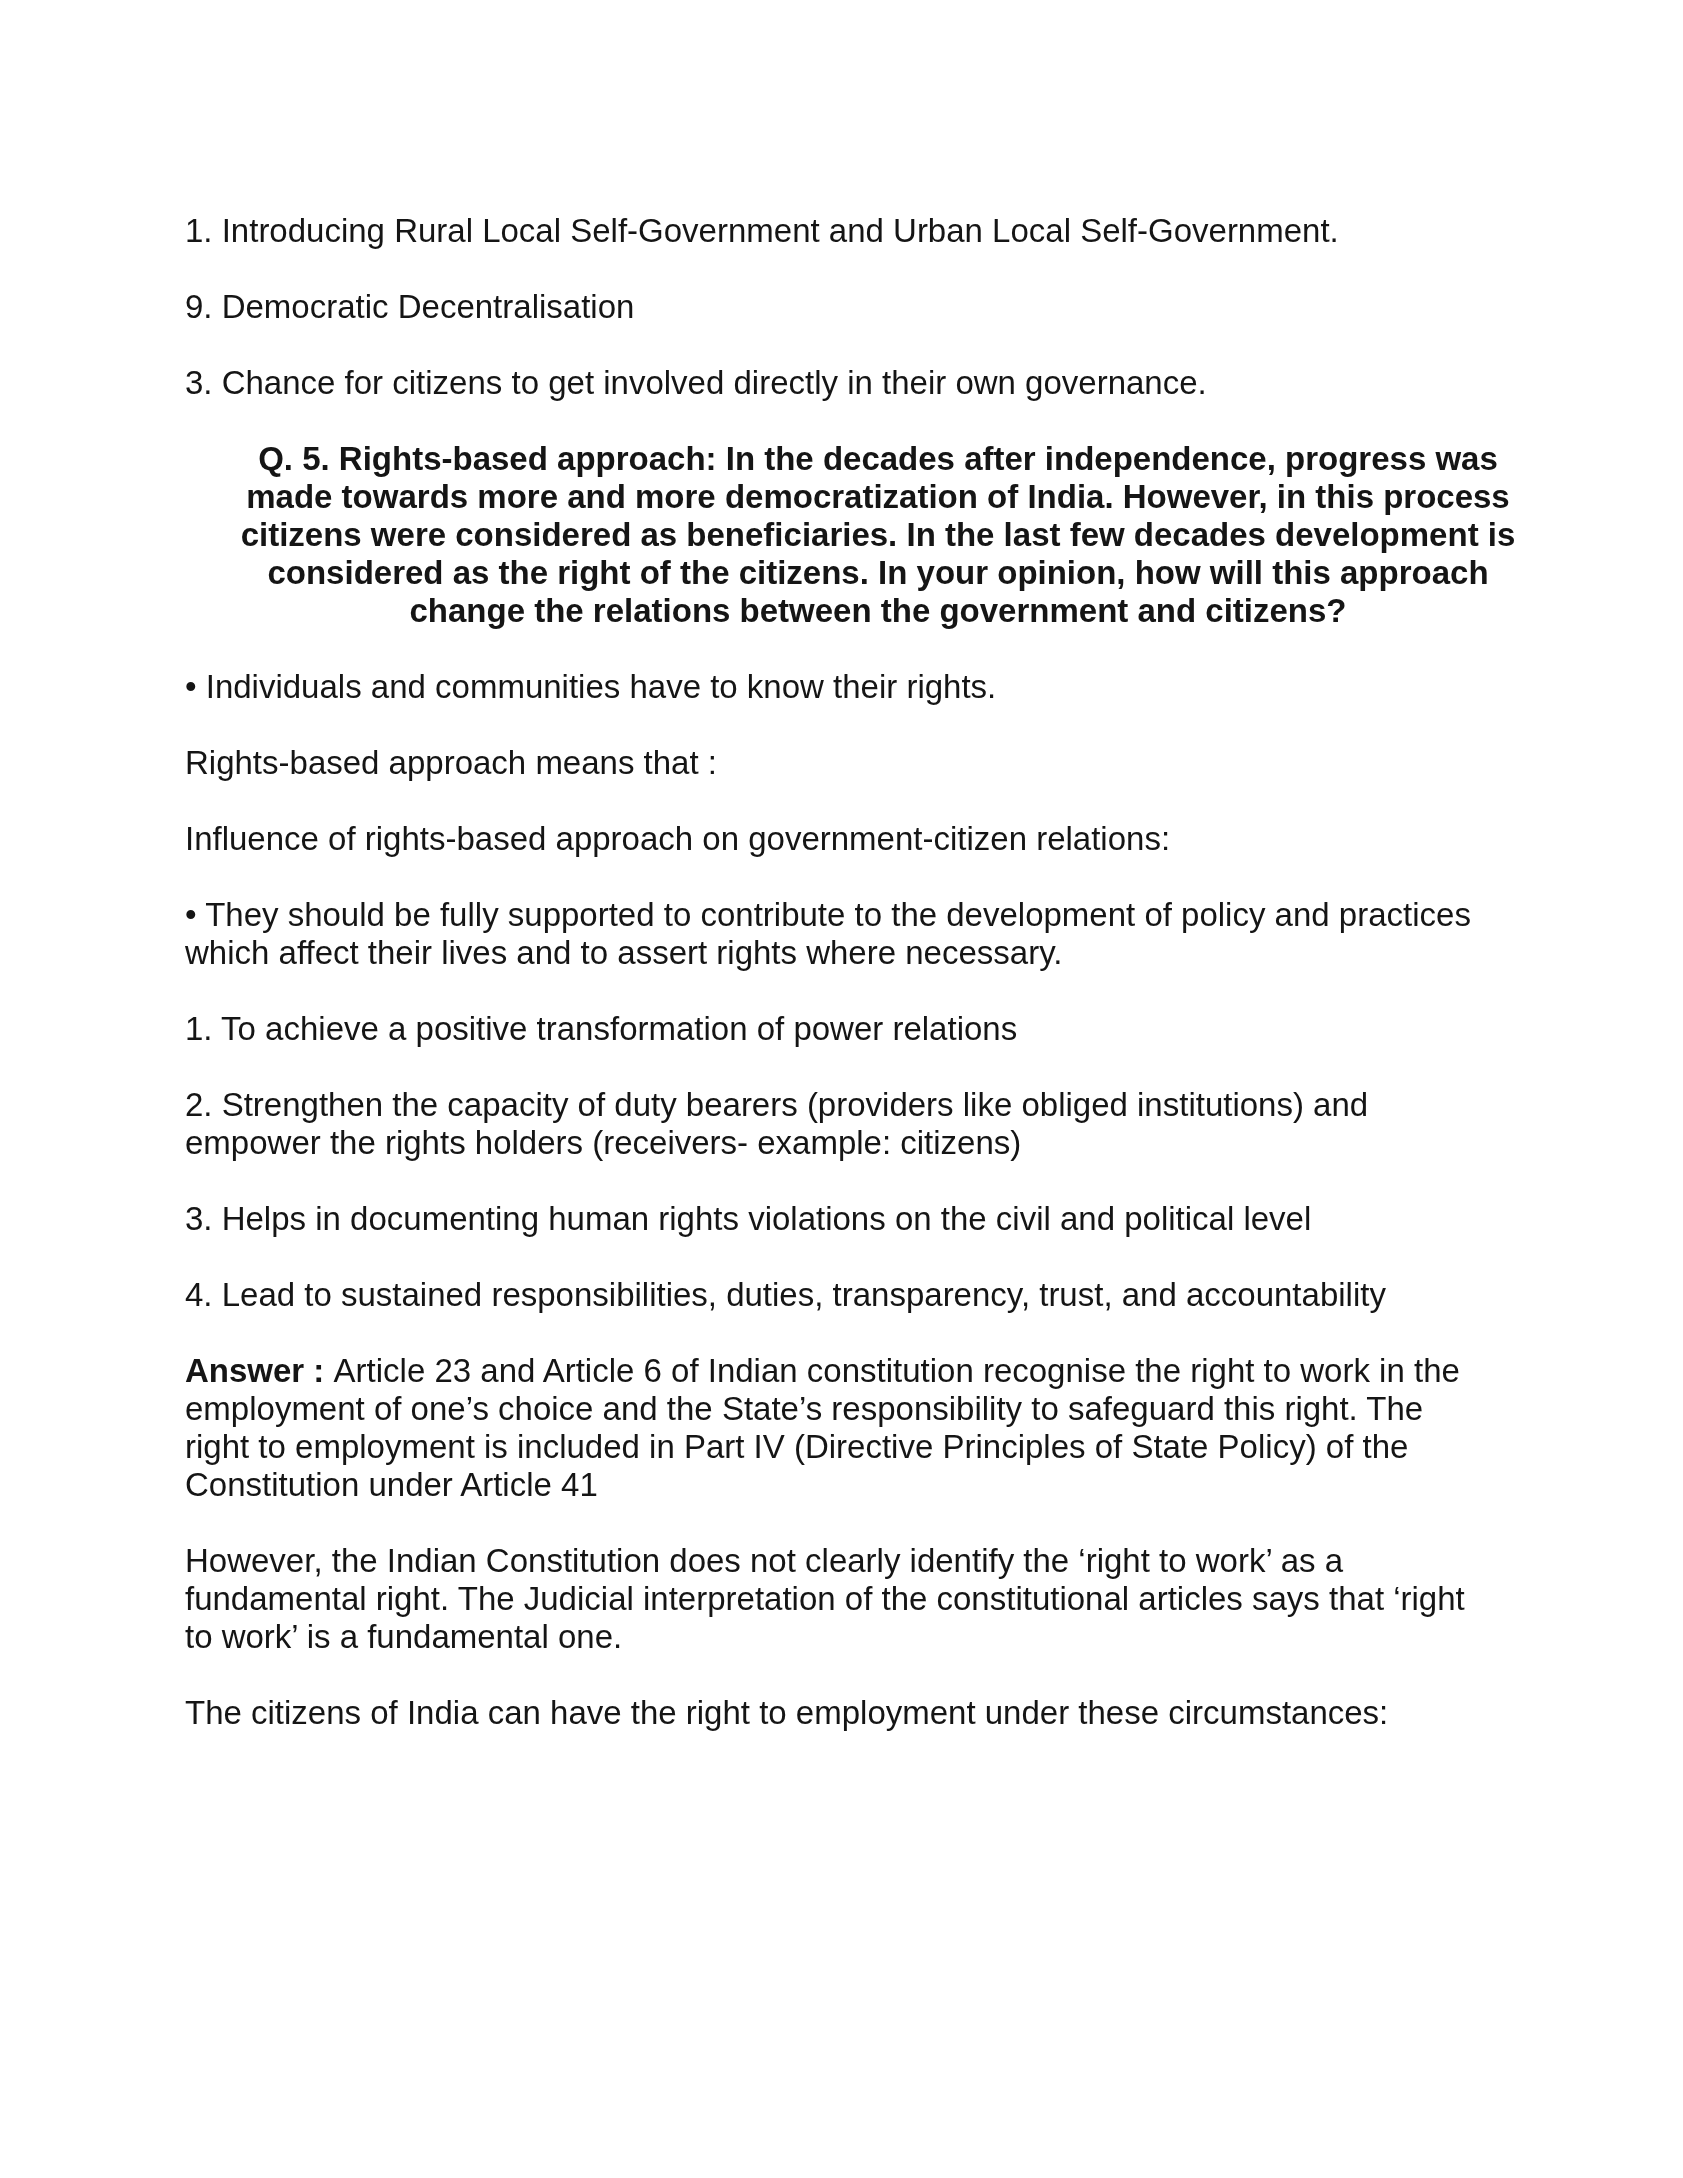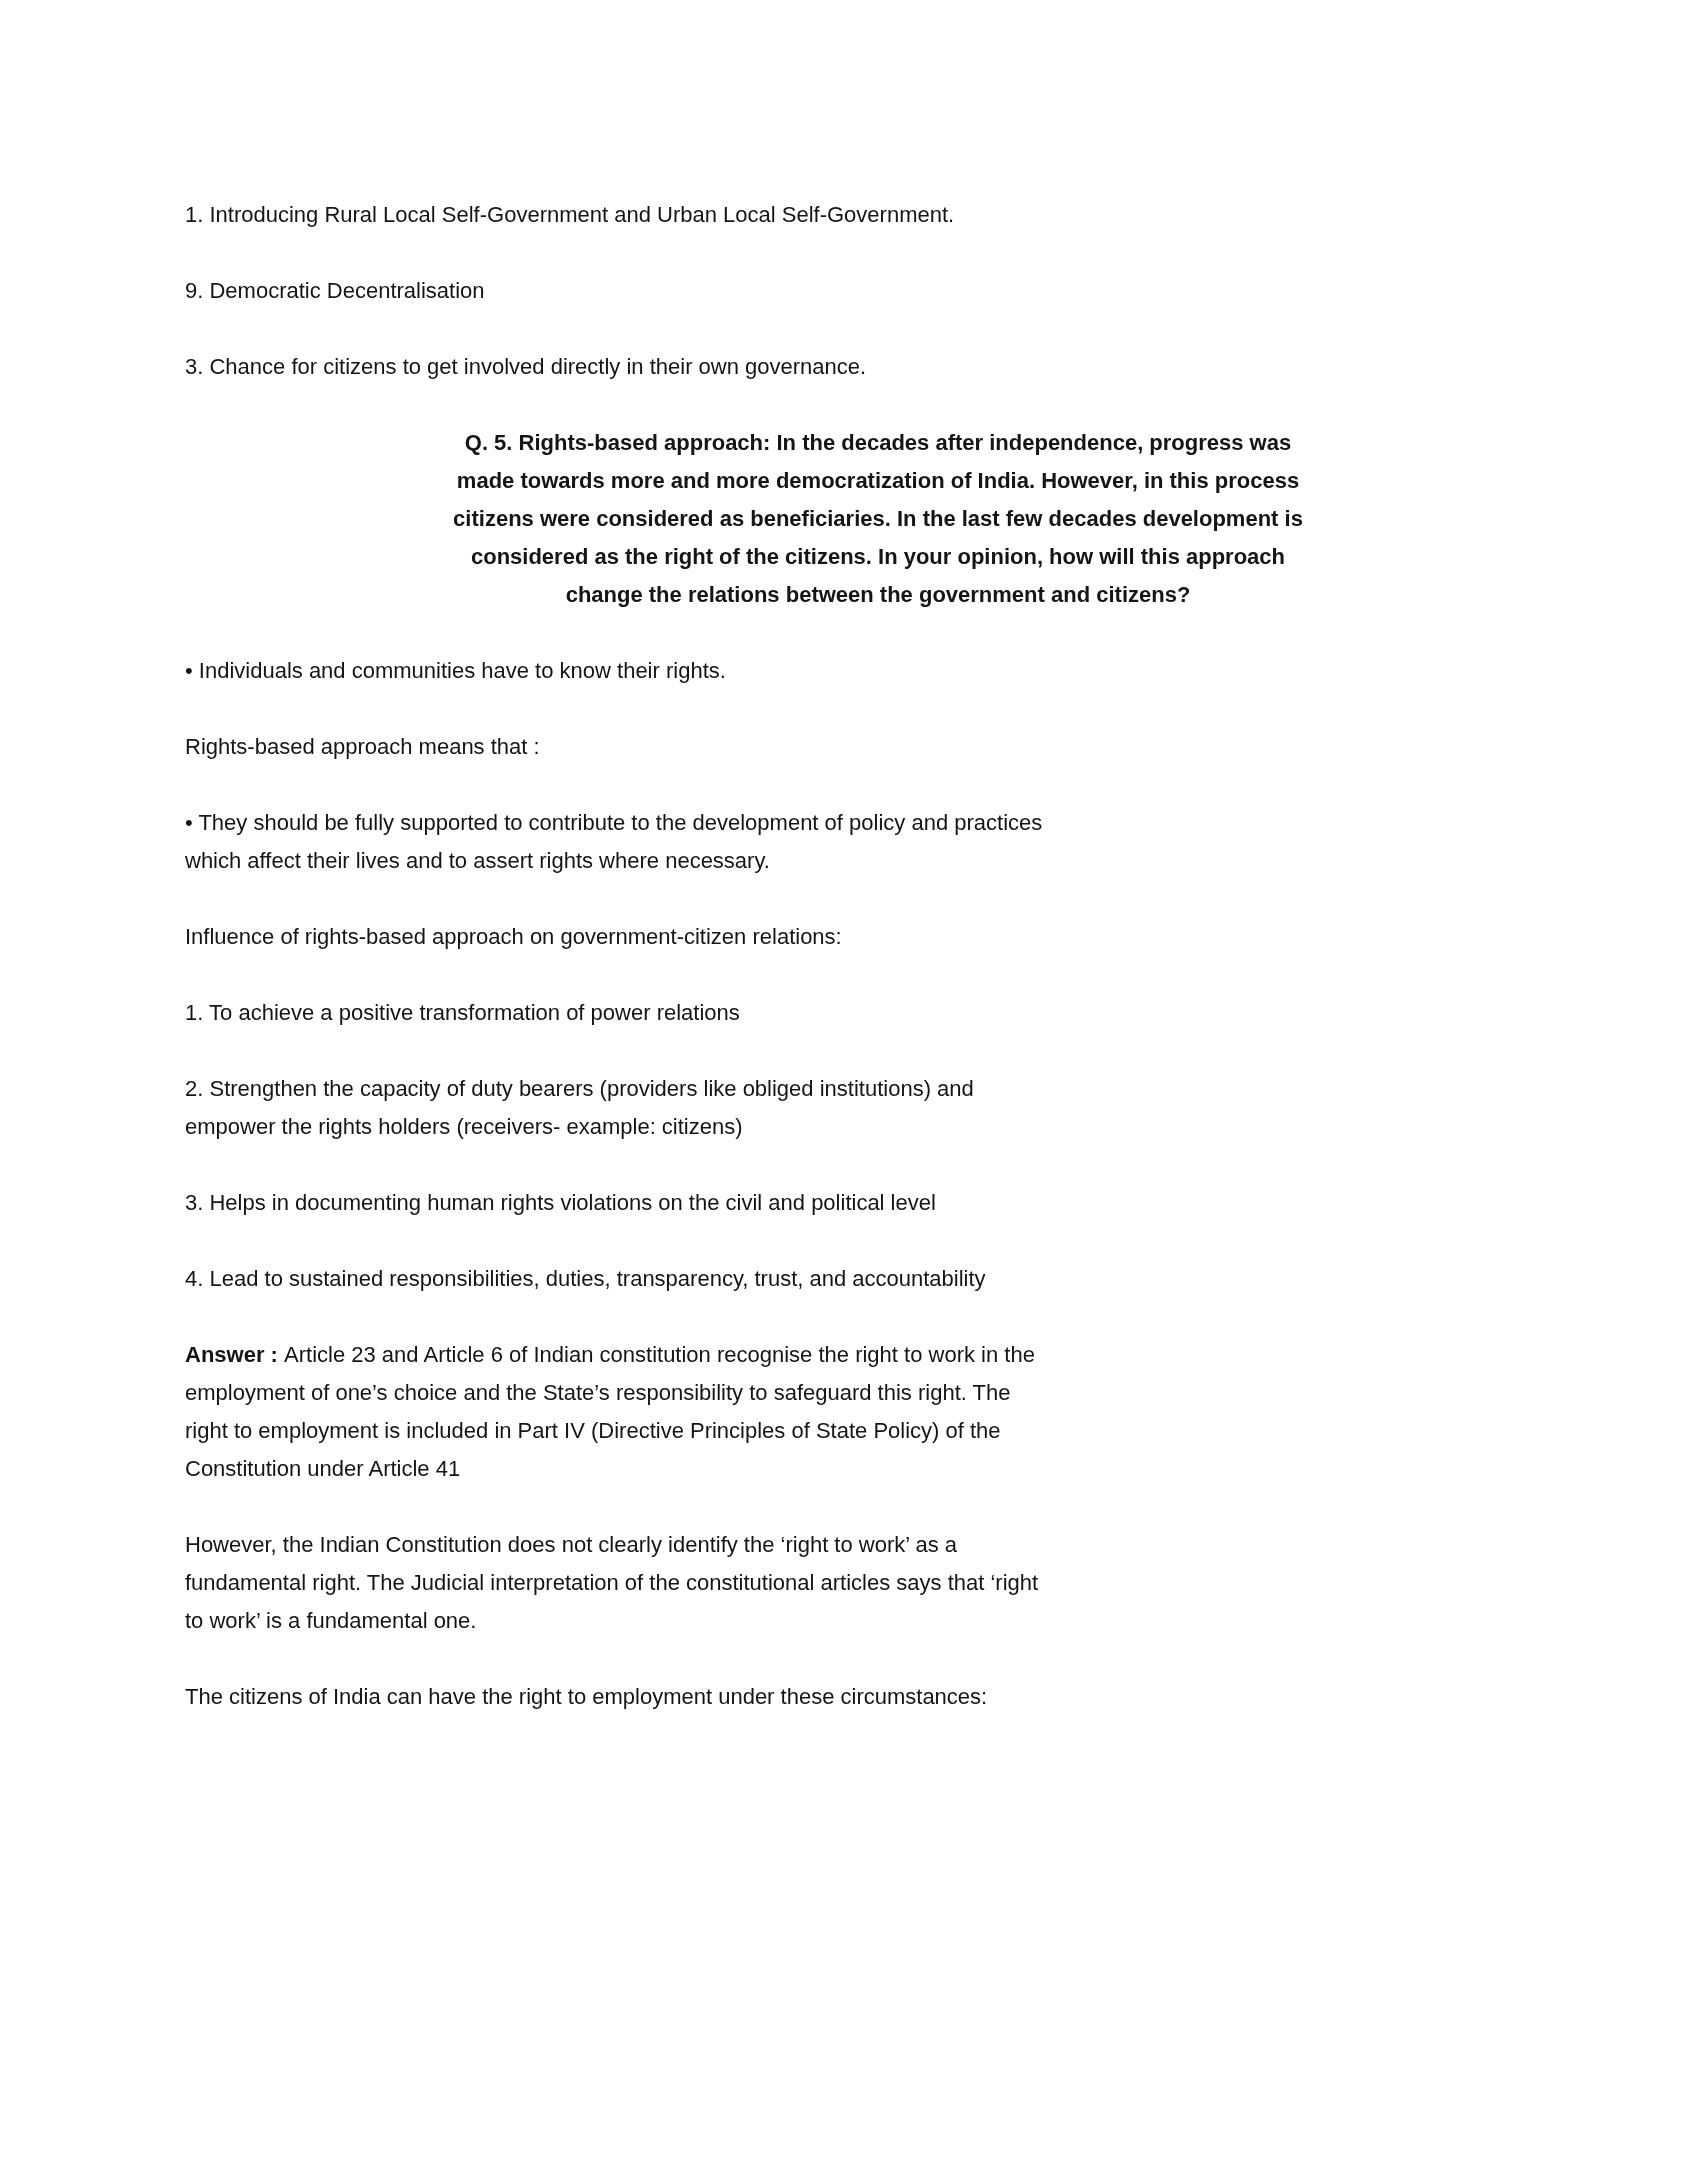--- a/index.html
+++ b/index.html
@@ -18,24 +18,24 @@
     left: 0;
     top: 0;
     width: 1683px;
     height: 2178px;
     background: #ffffff;
     overflow: hidden;
   }
   .content {
     position: absolute;
     left: 185px;
-    top: 196px;
+    top: 212px;
     width: 1386px;
     color: #151515;
-    font-size: 22px;
+    font-size: 33px;
     line-height: 38px;
   }
   .content p.para {
     margin: 0 0 38px 0;
     white-space: pre-wrap;
     font-weight: normal;
   }
   .content p.para.question {
     font-weight: bold;
     text-align: center;
@@ -52,23 +52,23 @@
       <p class="para"><span class="">1. Introducing Rural Local Self-Government and Urban Local Self-Government.</span></p>
       <p class="para"><span class="">9. Democratic Decentralisation</span></p>
       <p class="para"><span class="">3. Chance for citizens to get involved directly in their own governance.</span></p>
       <p class="para question"><span class="b">Q. 5. Rights-based approach: In the decades after independence, progress was
 made towards more and more democratization of India. However, in this process
 citizens were considered as beneficiaries. In the last few decades development is
 considered as the right of the citizens. In your opinion, how will this approach
 change the relations between the government and citizens?</span></p>
       <p class="para"><span class="">• Individuals and communities have to know their rights.</span></p>
       <p class="para"><span class="">Rights-based approach means that :</span></p>
+      <p class="para"><span class="">Influence of rights-based approach on government-citizen relations:</span></p>
       <p class="para"><span class="">• They should be fully supported to contribute to the development of policy and practices
 which affect their lives and to assert rights where necessary.</span></p>
-      <p class="para"><span class="">Influence of rights-based approach on government-citizen relations:</span></p>
       <p class="para"><span class="">1. To achieve a positive transformation of power relations</span></p>
       <p class="para"><span class="">2. Strengthen the capacity of duty bearers (providers like obliged institutions) and
 empower the rights holders (receivers- example: citizens)</span></p>
       <p class="para"><span class="">3. Helps in documenting human rights violations on the civil and political level</span></p>
       <p class="para"><span class="">4. Lead to sustained responsibilities, duties, transparency, trust, and accountability</span></p>
       <p class="para"><span class="b">Answer : </span><span class="">Article 23 and Article 6 of Indian constitution recognise the right to work in the
 employment of one’s choice and the State’s responsibility to safeguard this right. The
 right to employment is included in Part IV (Directive Principles of State Policy) of the
 Constitution under Article 41</span></p>
       <p class="para"><span class="">However, the Indian Constitution does not clearly identify the ‘right to work’ as a

